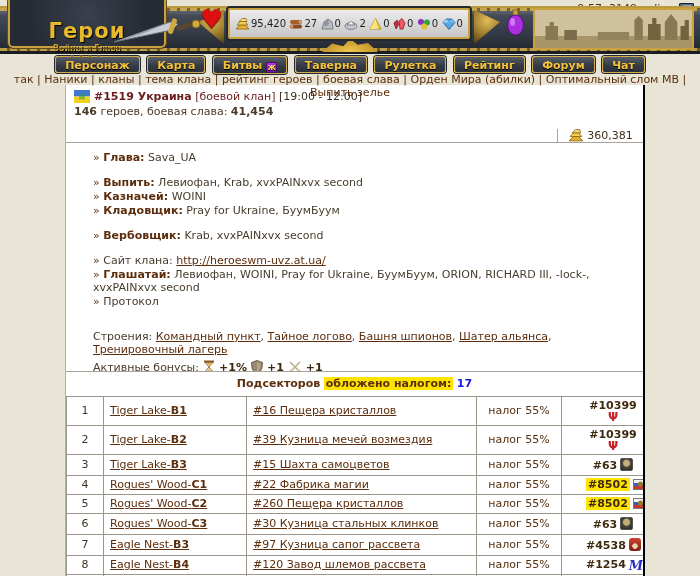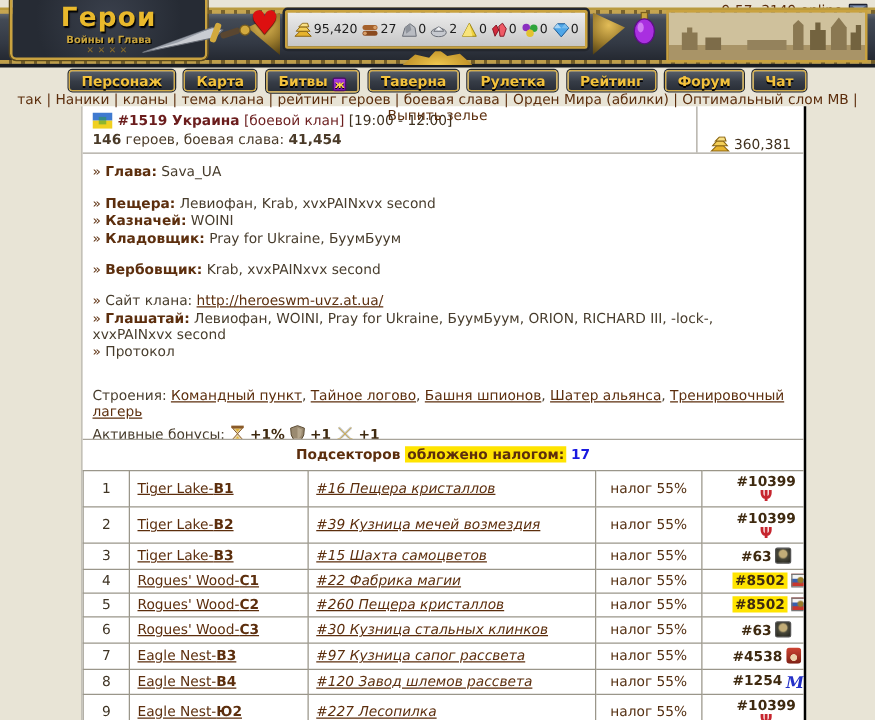--- a/index.html
+++ b/index.html
@@ -22,21 +22,21 @@
   .band { position:absolute; top:6px; left:0; right:0; height:48px;
     background:linear-gradient(180deg,#707680 0%,#434a55 18%,#333944 62%,#21252d 100%);
     border-top:2px solid #b99a3e; border-bottom:3px solid #191c22; }
   .band::before, .band::after { content:""; position:absolute; left:0; right:0; height:3px;
     background:repeating-linear-gradient(90deg,#d0ab4c 0 7px,#7a6125 7px 10px); opacity:.9; }
   .band::before { top:0; } .band::after { bottom:0; }
 
   .logo { position:absolute; left:8px; top:-4px; width:158px; height:52px; z-index:3;
     background:radial-gradient(circle at 50% 35%,#3a404c 0%,#262b34 70%);
     border:2px solid #c9a23f; outline:1px solid #5d4b1c; border-radius:5px; text-align:center; }
-  .logo-title { color:#e9b92c; font-weight:bold; font-size:21px; line-height:26px; margin-top:3px;
+  .logo-title { color:#e9b92c; font-weight:bold; font-size:21px; line-height:26px; margin-top:20px;
     text-shadow:1px 1px 1px #000; letter-spacing:1px; }
   .logo-sub { color:#caa53c; font-size:8px; font-weight:bold; text-shadow:1px 1px 0 #000; }
   .logo-orn { color:#8a6d2a; font-size:7px; letter-spacing:3px; }
 
   .sword { position:absolute; left:112px; top:16px; width:96px; height:30px; z-index:4; }
   .heart { position:absolute; left:200px; top:4px; font-size:26px; color:#dd1010; z-index:4;
     text-shadow:0 1px 1px #400; }
 
   .respanel { position:absolute; left:228px; top:8px; width:242px; height:31px; z-index:3;
     background:linear-gradient(#ececec,#c6c6c6); border:2px solid #c9a23f; box-shadow:0 0 0 2px #23272e;
@@ -66,29 +66,29 @@
   .quicklinks { position:absolute; top:73px; left:0; right:0; text-align:center; color:#5c2e0d; }
   .ql-wrap + .ql-wrap::before { content:" | "; color:#5c2e0d; }
   .ql { color:#5c2e0d; text-decoration:none; }
 
   
   .panel { margin:0 55px 0 65px; background:#fff; border-left:1px solid #b3afa3; border-right:2px solid #000000;
     height:491px; overflow:hidden; }
 
   .clanhead { display:flex; border-bottom:1px solid #a8a49a; }
   .clanhead-left { flex:1; padding:4px 6px 3px 8px; line-height:15px; }
-  .clanhead-right { width:86px; border-left:1px solid #a8a49a; display:flex; align-items:flex-end;
-    justify-content:center; gap:3px; color:#3f2f1c; }
+  .clanhead-right { width:86px; border-left:1px solid #a8a49a; display:flex; align-items:flex-start;
+    justify-content:center; gap:3px; color:#3f2f1c;margin-top:44px; }
   .flagicon { display:inline-block; vertical-align:-3px; margin-right:4px; }
   .clan-title { color:#6b1d1d; font-weight:bold; }
   .clan-type { color:#6b1d1d; }
   .clan-hours { color:#3c2f1e; }
   .b { font-weight:bold; }
 
-  .midsection { padding:8px 8px 0; height:228px; overflow:hidden; line-height:13px; }
+  .midsection { padding:8px 8px 0; height:228px; overflow:hidden; line-height:13px;margin-left:19px; }
   .off-line { margin-bottom:1px; }
   .gap { margin-top:12px; }
   .role { color:#5c2e0d; font-weight:bold; }
   .chev { color:#5c2e0d; }
   .names { color:#473c2c; }
   .mlink { color:#5c2e0d; text-decoration:underline; }
   .plain { color:#473c2c; text-decoration:none; }
   .bld-wrap + .bld-wrap::before { content:", "; color:#473c2c; }
   .bonusline { margin-top:4px; display:flex; align-items:center; gap:4px; }
   .bonus-val { font-weight:bold; color:#3f2a10; }
@@ -97,21 +97,21 @@
   .tax-pre, .tax-hl { color:#5c2e0d; font-weight:bold; }
   .tax-hl { background:#ffe400; padding:0 2px; }
   .tax-count { color:#1a1ae0; font-weight:bold; }
 
   
   table { border-collapse:collapse; width:545px; margin:2px auto 0; table-layout:fixed; }
   td { border:1px solid #9a968a; padding:3px 6px; line-height:12px; vertical-align:middle;
     overflow:hidden; white-space:nowrap; }
   .c-num { width:37px; text-align:center; color:#3f3424; }
   .c-sec { width:143px; }
-  .c-fac { width:230px;font-style:italic; }
+  .c-fac { width:230px; }
   .c-tax { width:85px; text-align:center; color:#553012; }
   .c-clan { width:85px; text-align:center;padding-left:24px; }
   .tlink { color:#5c2e0d; text-decoration:underline; }
   .clan-id { color:#3f2a10; font-weight:bold; text-decoration:none; }
   .clan-id.hl { background:#ffe400; padding:0 2px; }
   .trident { display:block; color:#c6252e; font-weight:bold; font-size:12px; line-height:10px; }
   .em { display:inline-block; vertical-align:-2px; margin-left:3px; }
   .em-knight { width:13px; height:13px; border:1px solid #555; border-radius:2px;
     background:radial-gradient(circle at 50% 38%,#c2ad78 0 3px,#49483a 4px,#23231c 100%); }
   .em-ruflag { width:15px; height:11px; border:1px solid #777;
@@ -276,21 +276,21 @@
           <polygon points="1,11 5,7 10,7 14,11" fill="#e7b32c" stroke="#8a6512" stroke-width="0.8"></polygon>
           <polygon points="2,7 5,3.5 10,3.5 13,7" fill="#f3ce58" stroke="#8a6512" stroke-width="0.8"></polygon>
           <polygon points="4,3.5 7,0.5 11,0.5 12,3.5" fill="#f8df85" stroke="#8a6512" stroke-width="0.8"></polygon>
         </svg>
       <span>360,381</span>
     </div>
   </div>
 
   <div class="midsection">
     <div class="off-line"><span class="chev">»</span> <span class="role">Глава:</span> <span class="names">Sava_UA</span></div>
-    <div class="off-line gap"><span class="chev">»</span> <span class="role">Пещера:</span> <span class="names">Левиофан, Krab, xvxPAINxvx second</span></div>
+    <div class="off-line gap"><span class="chev">»</span> <span class="role">Выпить:</span> <span class="names">Левиофан, Krab, xvxPAINxvx second</span></div>
     <div class="off-line"><span class="chev">»</span> <span class="role">Казначей:</span> <span class="names">WOINI</span></div>
     <div class="off-line"><span class="chev">»</span> <span class="role">Кладовщик:</span> <span class="names">Pray for Ukraine, БуумБуум</span></div>
     <div class="off-line gap"><span class="chev">»</span> <span class="role">Вербовщик:</span> <span class="names">Krab, xvxPAINxvx second</span></div>
     <div class="off-line gap"><span class="chev">»</span> <span class="names">Сайт клана:</span> <a class="mlink">http://heroeswm-uvz.at.ua/</a></div>
 
     <div class="off-line"><span class="chev">»</span> <span class="role">Глашатай:</span> <span class="names">Левиофан, WOINI, Pray for Ukraine, БуумБуум, ORION, RICHARD III, -lock-, xvxPAINxvx second</span></div>
     <div class="off-line"><span class="chev">»</span> <a class="plain">Протокол</a></div>
 
     <div style="margin-top:22px">
       <span class="names">Строения:</span>

